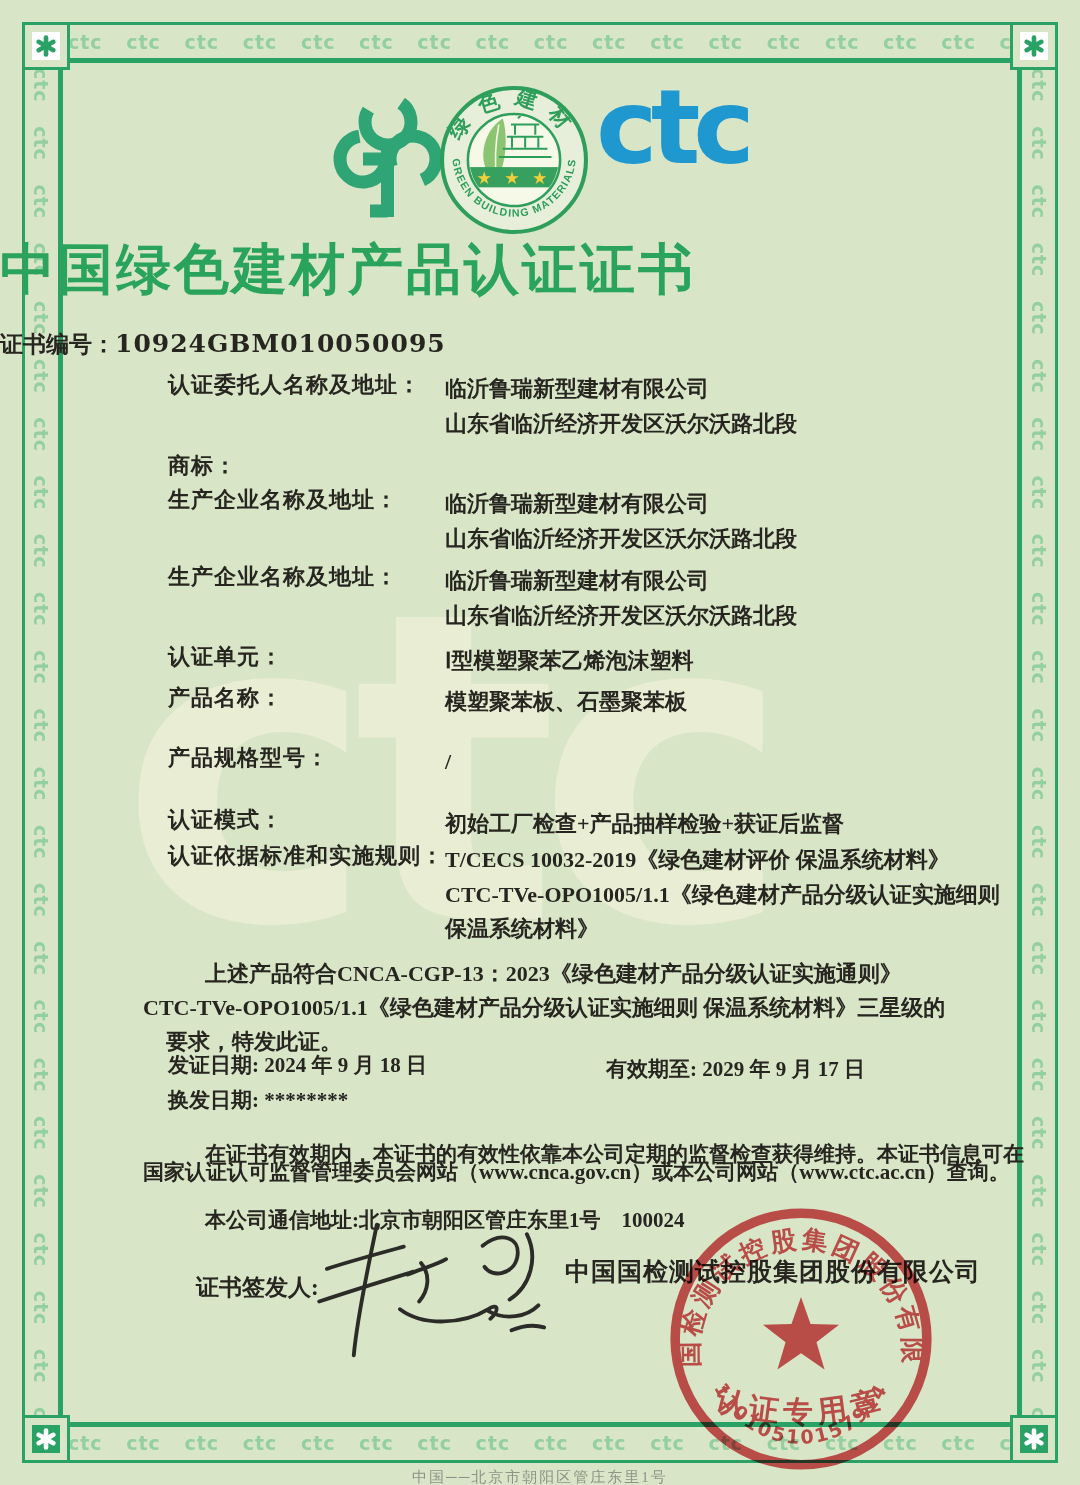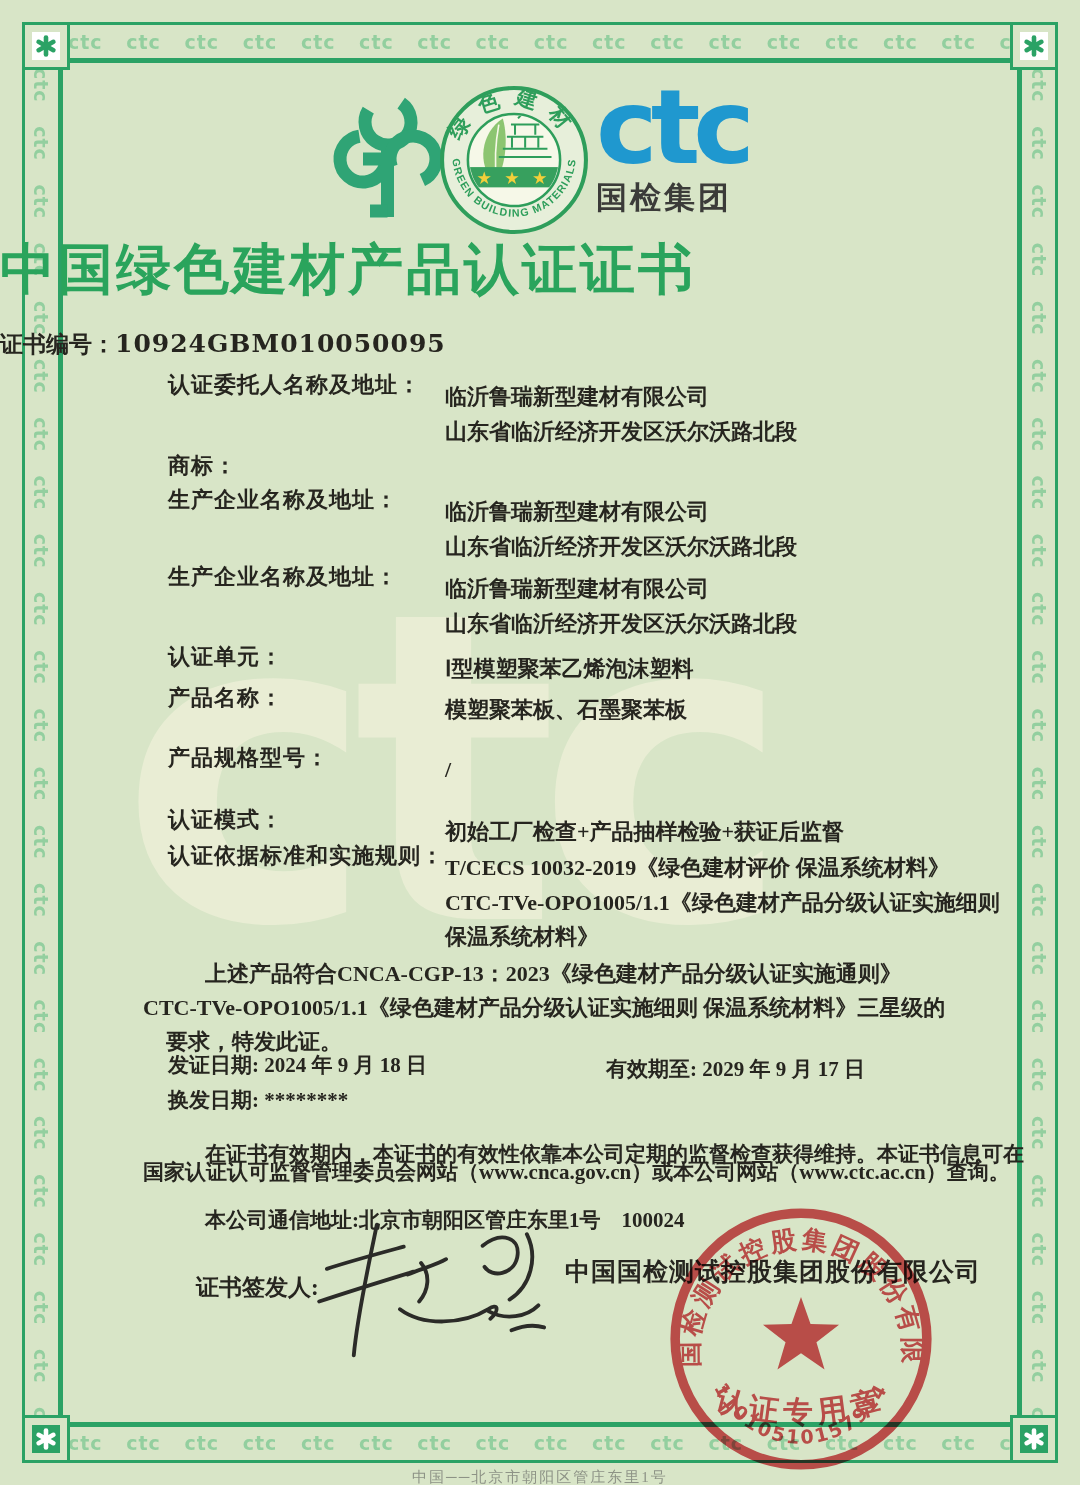--- a/index.html
+++ b/index.html
@@ -37,21 +37,21 @@
             letter-spacing:-7px;color:#1f98cf;}
   .ctc-name{font-size:31px;font-weight:900;color:#3b3b39;letter-spacing:3px;margin-top:0px;}
   .title{position:absolute;left:0;right:0;top:233px;z-index:1;text-align:left;font-weight:900;
          font-size:55px;letter-spacing:3px;color:#2aa45c;font-family:"Liberation Sans",sans-serif;}
   .certno{position:absolute;left:0;right:0;top:329px;z-index:1;text-align:left;font-weight:700;
           font-size:23px;}
   .certno .num{font-family:"DejaVu Serif",serif;font-weight:700;font-size:25px;letter-spacing:1px;}
   
   .row{position:absolute;left:168px;right:80px;z-index:1;font-size:22px;font-weight:700;line-height:34.5px;}
   .row .lbl{position:absolute;left:0;top:0;letter-spacing:1px;white-space:nowrap;}
-  .row .val{position:absolute;left:277px;top:12px;white-space:nowrap;}
+  .row .val{position:absolute;left:277px;top:4px;white-space:nowrap;}
   .pline{position:absolute;z-index:1;font-size:22px;font-weight:700;white-space:nowrap;}
   .small-note{font-size:21px;}
   .sig-label{position:absolute;left:196px;top:1272px;z-index:1;font-size:23px;font-weight:700;}
   .company{position:absolute;left:565px;top:1255px;z-index:1;font-size:25px;font-weight:900;letter-spacing:1px;}
   .signature{position:absolute;left:298px;top:1214px;z-index:3;}
   .seal{position:absolute;left:658px;top:1196px;z-index:2;mix-blend-mode:multiply;opacity:.93;}
   .footer-clip{position:absolute;left:0;right:0;top:1468px;z-index:1;text-align:center;
                font-size:15px;color:#80857b;opacity:.85;letter-spacing:2px;}
 </style>
 </head>
@@ -155,21 +155,20 @@
         <line x1="64" y1="64" x2="108" y2="64"></line>
         <line x1="60" y1="72" x2="112" y2="72"></line>
       </g>
       <rect x="28" y="82" width="94" height="20" fill="#37a05e"></rect>
       <text x="75" y="99" font-size="17" fill="#f2cf3a" letter-spacing="4" text-anchor="middle">★ ★ ★</text>
     </g>
   </svg>
 
   <div class="ctcblock">
     <div class="ctc-word">ctc</div>
-    <div class="ctc-name">国检集团</div>
   </div>
 
   <div class="title">中国绿色建材产品认证证书</div>
   <div class="certno">
     <span>证书编号：</span><span class="num">10924GBM010050095</span>
   </div>
 
   <div class="row" style="top:368px">
     <span class="lbl">认证委托人名称及地址：</span>
     <div class="val">

